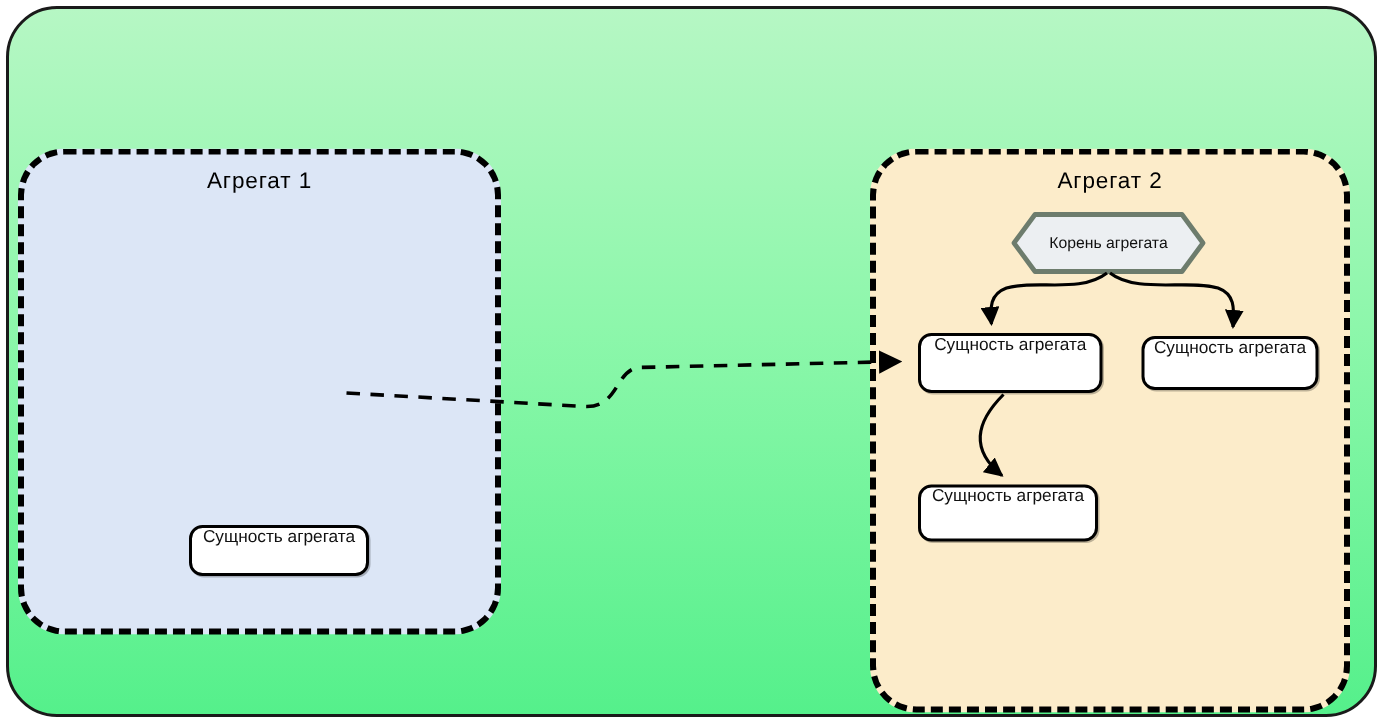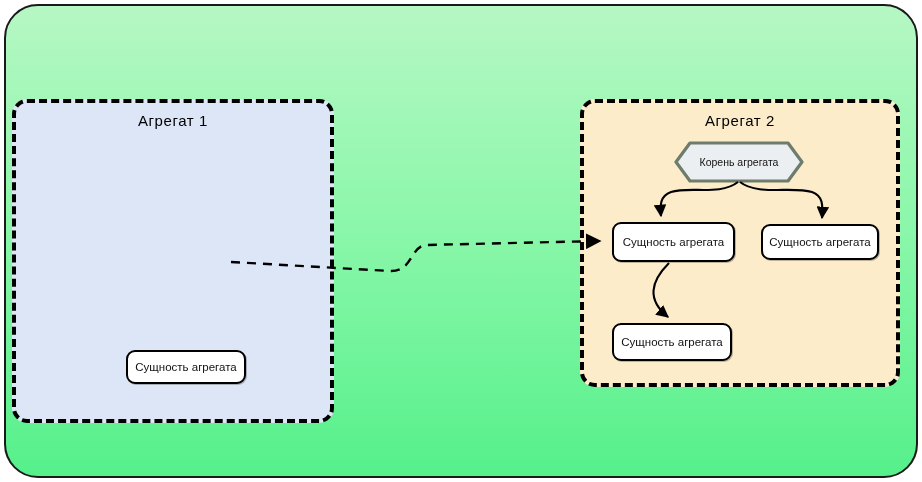--- a/index.html
+++ b/index.html
@@ -34,34 +34,34 @@
     border: 2px solid #1a1a1a;
     border-radius: 34px;
     background: linear-gradient(to bottom, #b6f7c4 0%, #8df7ab 45%, #55f08b 100%);
   }
 
   
   .aggregate {
     position: absolute;
     box-sizing: border-box;
     border: 4px dashed #000000;
-    border-radius: 15px;
+    border-radius: 31px;
   }
   .aggregate-1 {
     left: 12px;
     top: 99px;
     width: 322px;
     height: 324px;
     background: #dce6f6;
   }
   .aggregate-2 {
     left: 580px;
     top: 99px;
     width: 320px;
-    height: 288px;
+    height: 376px;
     background: #fcecca;
   }
   .aggregate-title {
     position: absolute;
     top: 9px;
     left: 0;
     width: 100%;
     text-align: center;
     font-size: 15px;
     letter-spacing: 0.6px;
@@ -70,21 +70,21 @@
   }
 
   
   .entity {
     position: absolute;
     box-sizing: border-box;
     border: 2.5px solid #000000;
     border-radius: 9px;
     background: #ffffff;
     display: flex;
-    align-items: center;
+    align-items: flex-start;
     justify-content: center;
     font-size: 11.5px;
     color: #111111;
     white-space: nowrap;
     box-shadow: 1px 1px 0 rgba(0,0,0,0.25);
   }
 
   .entity-a1      { left: 110px; top: 247px; width: 120px; height: 34px; }
   .entity-a2-mid  { left: 612px; top: 222px; width: 123px; height: 40px; }
   .entity-a2-right{ left: 761px; top: 224px; width: 118px; height: 36px; }

